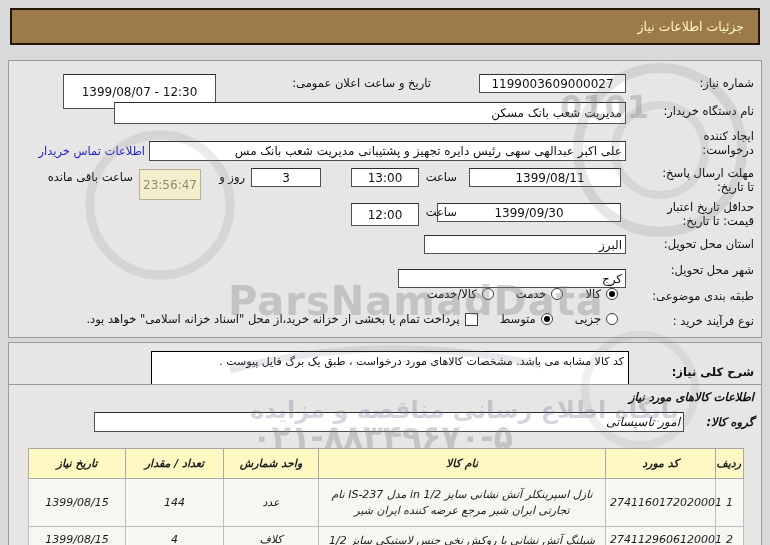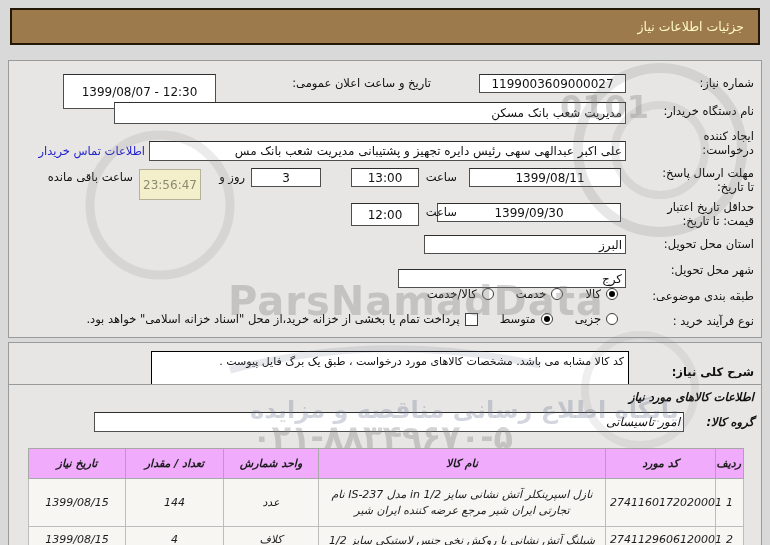--- a/index.html
+++ b/index.html
@@ -46,21 +46,21 @@
   .optlbl { font-size:11.5px; color:#101010; margin-right:5px; white-space:nowrap; }
   .gap { width:22px; flex:none; }
 
   .descbox { position:absolute; background:#fff; border:1px solid #000;
     font-size:11px; color:#111; padding:2px 4px; line-height:15px; overflow:hidden; }
 
   
   .tblwrap { position:absolute; right:17px; left:22px; top:63px; }
   table { border-collapse:collapse; width:100%; table-layout:fixed;
     border:1px solid #9f9f9f; }
-  th { background:#f0abfc; font-size:11px; font-weight:bold; color:#1c1c1c;
+  th { background:#fef9c3; font-size:11px; font-weight:bold; color:#1c1c1c;
     border:1px solid #a8a8a8; height:30px; padding:2px; }
   td { background:#f7f6f3; font-size:11px; color:#1c1c1c; border:1px solid #bdbdbd;
     padding:3px 4px; text-align:center; vertical-align:middle; }
   td.name { text-align:center; line-height:16px; }
   tr.r1 td { height:48px; }
   tr.r2 td { height:80px; vertical-align:top; padding-top:6px; }
 
   
   #wm { position:absolute; inset:0; z-index:6; pointer-events:none; direction:ltr; }
   .wm-t { position:absolute; font-weight:bold; color:rgba(125,125,125,.33); white-space:nowrap; }

